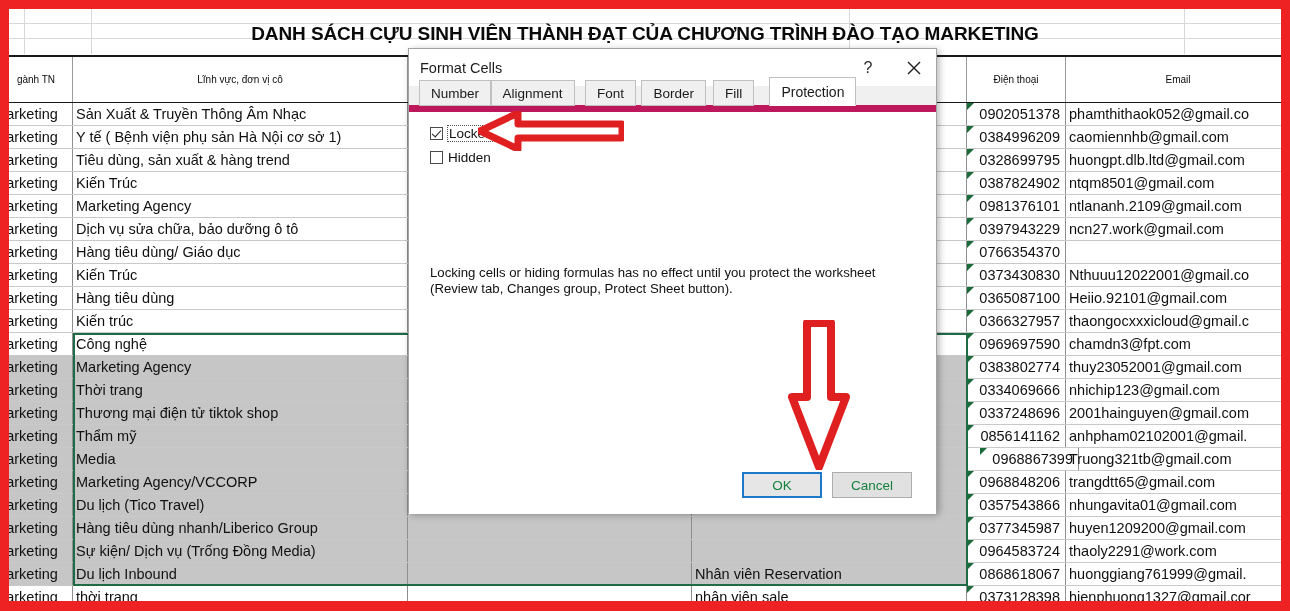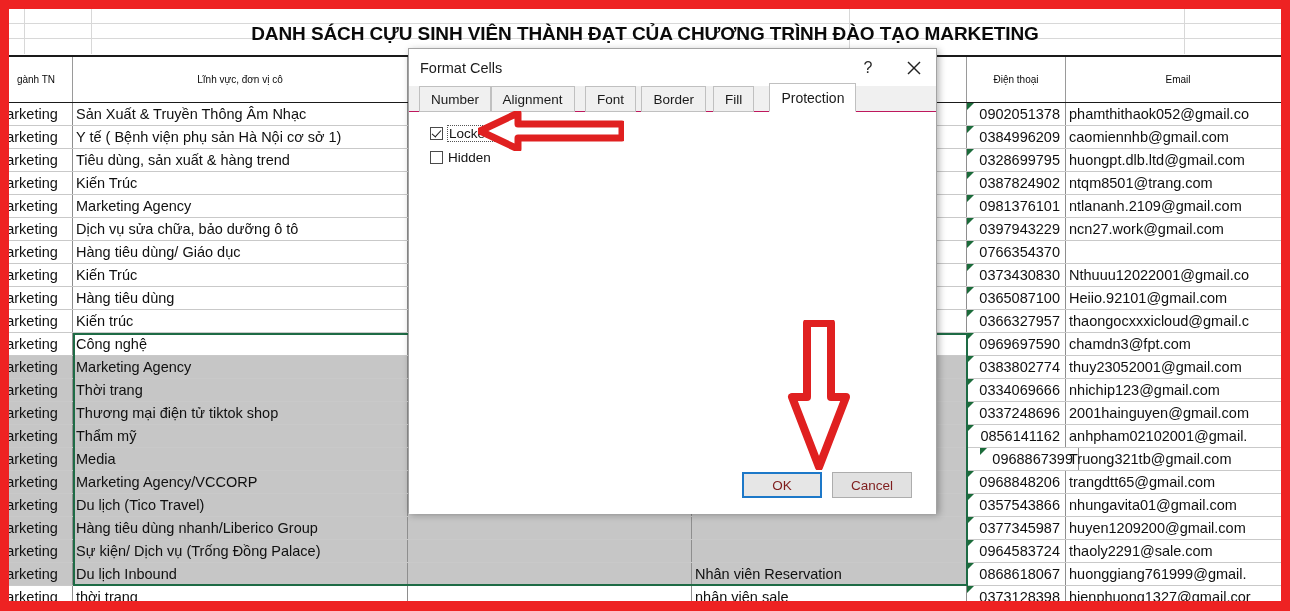--- a/index.html
+++ b/index.html
@@ -134,21 +134,21 @@
     display: flex; align-items: center; justify-content: center;
     color: #2a2a2a; cursor: default;
   }
   #dlg-help  { right: 46px; font-size: 16px; }
   #dlg-close { right: 0px;  font-size: 17px; }
   #dlg-close svg { display: block; }
 
   #tabstrip {
     position: absolute; left: 0; top: 37px; width: 100%; height: 26px;
     background: #f0f0f0;
-    border-bottom: 1px solid #be185d;
+    border-bottom: 7px solid #be185d;
   }
   .tab {
     position: absolute; bottom: -1px; height: 26px;
     padding: 0 11px;
     display: flex; align-items: center; justify-content: center;
     font-size: 13.5px; color: #1a1a1a;
     background: #f0f0f0;
     border: 1px solid #c0c0c0; border-bottom: 1px solid #c0c0c0;
     white-space: nowrap;
   }
@@ -191,21 +191,21 @@
   }
 
   #prot-note {
     position: absolute; left: 21px; top: 153px; width: 480px;
     font-size: 13.2px; color: #111111; line-height: 16px;
   }
 
   #dlg-buttons { position: absolute; left: 0; bottom: 0; width: 100%; height: 54px; }
   .dlgbtn {
     position: absolute; top: 12px; height: 26px; width: 80px;
-    font-size: 13.5px; color: #7f1d1d;
+    font-size: 13.5px; color: #15803d;
     background: #e1e1e1;
     border: 1px solid #adadad;
     display: flex; align-items: center; justify-content: center;
     white-space: nowrap;
   }
   #btn-ok { right: 114px; border: 2px solid #1d78c8; background: #e6e6e6; }
   #btn-cancel { right: 24px; }
 
   
   #arrow-left  { position: absolute; left: 478px; top: 111px; z-index: 95; }
@@ -265,21 +265,21 @@
           <div class="cell c-viec"></div>
           <div class="cell c-phone" style="position: absolute;">0328699795<div class="cmt"></div></div>
           <div class="cell c-email">huongpt.dlb.ltd@gmail.com</div>
         </div>
         <div class="row" style="top: 69px;">
           <div class="cell c-nganh">larketing</div>
           <div class="cell c-linh">Kiến Trúc</div>
           <div class="midfill" style="display: flex; align-items: center; justify-content: flex-end; font-size: 14.5px; color: rgb(16, 16, 16); padding-right: 3px; white-space: nowrap; overflow: hidden;"></div>
           <div class="cell c-viec"></div>
           <div class="cell c-phone" style="position: absolute;">0387824902<div class="cmt"></div></div>
-          <div class="cell c-email">ntqm8501@trang.com</div>
+          <div class="cell c-email">ntqm8501@gmail.com</div>
         </div>
         <div class="row" style="top: 92px;">
           <div class="cell c-nganh">larketing</div>
           <div class="cell c-linh">Marketing Agency</div>
           <div class="midfill" style="display: flex; align-items: center; justify-content: flex-end; font-size: 14.5px; color: rgb(16, 16, 16); padding-right: 3px; white-space: nowrap; overflow: hidden;"></div>
           <div class="cell c-viec"></div>
           <div class="cell c-phone" style="position: absolute;">0981376101<div class="cmt"></div></div>
           <div class="cell c-email">ntlananh.2109@gmail.com</div>
         </div>
         <div class="row" style="top: 115px;">
@@ -388,25 +388,25 @@
         <div class="row sel" style="top: 414px;">
           <div class="cell c-nganh">larketing</div>
           <div class="cell c-linh">Hàng tiêu dùng nhanh/Liberico Group</div>
           <div class="midfill" style="display: flex; align-items: center; justify-content: flex-end; font-size: 14.5px; color: rgb(16, 16, 16); padding-right: 3px; white-space: nowrap; overflow: hidden;"></div>
           <div class="cell c-viec"></div>
           <div class="cell c-phone" style="position: absolute;">0377345987<div class="cmt"></div></div>
           <div class="cell c-email">huyen1209200@gmail.com</div>
         </div>
         <div class="row sel" style="top: 437px;">
           <div class="cell c-nganh">larketing</div>
-          <div class="cell c-linh">Sự kiện/ Dịch vụ (Trống Đồng Palace)</div>
+          <div class="cell c-linh">Sự kiện/ Dịch vụ (Trống Đồng Media)</div>
           <div class="midfill" style="display: flex; align-items: center; justify-content: flex-end; font-size: 14.5px; color: rgb(16, 16, 16); padding-right: 3px; white-space: nowrap; overflow: hidden;"></div>
           <div class="cell c-viec"></div>
           <div class="cell c-phone" style="position: absolute;">0964583724<div class="cmt"></div></div>
-          <div class="cell c-email">thaoly2291@sale.com</div>
+          <div class="cell c-email">thaoly2291@work.com</div>
         </div>
         <div class="row sel" style="top: 460px;">
           <div class="cell c-nganh">larketing</div>
           <div class="cell c-linh">Du lịch Inbound</div>
           <div class="midfill" style="display: flex; align-items: center; justify-content: flex-end; font-size: 14.5px; color: rgb(16, 16, 16); padding-right: 3px; white-space: nowrap; overflow: hidden;"></div>
           <div class="cell c-viec">Nhân viên Reservation</div>
           <div class="cell c-phone" style="position: absolute; padding-left: 11px;">0868618067<div class="cmt"></div></div>
           <div class="cell c-email">huonggiang761999@gmail.</div>
         </div>
         <div class="row" style="top: 483px;">
@@ -456,20 +456,21 @@
       <div class="chk-row" style="left:21px; top:14px;">
         <div class="chkbox checked"></div>
         <div class="chk-label focused">Locked</div>
       </div>
 
       <div class="chk-row" style="left:21px; top:38px;">
         <div class="chkbox"></div>
         <div class="chk-label">Hidden</div>
       </div>
 
+      <div id="prot-note">Locking cells or hiding formulas has no effect until you protect the worksheet (Review tab, Changes group, Protect Sheet button).</div>
 
       <div id="dlg-buttons">
         <div class="dlgbtn" id="btn-ok">OK</div>
         <div class="dlgbtn" id="btn-cancel">Cancel</div>
       </div>
     </div>
   </div>
 
   <div id="arrow-left">
     <svg width="146" height="40" viewBox="0 0 146 40" aria-hidden="true">

